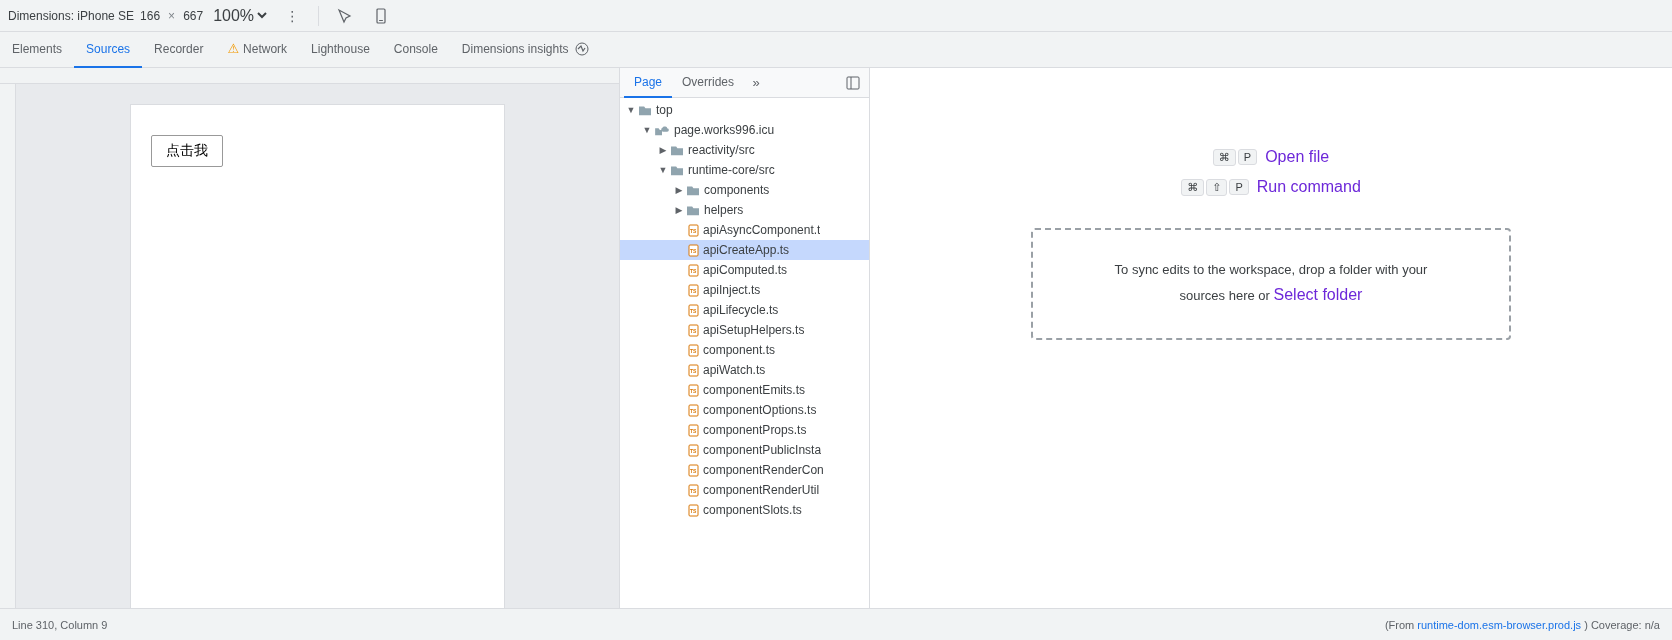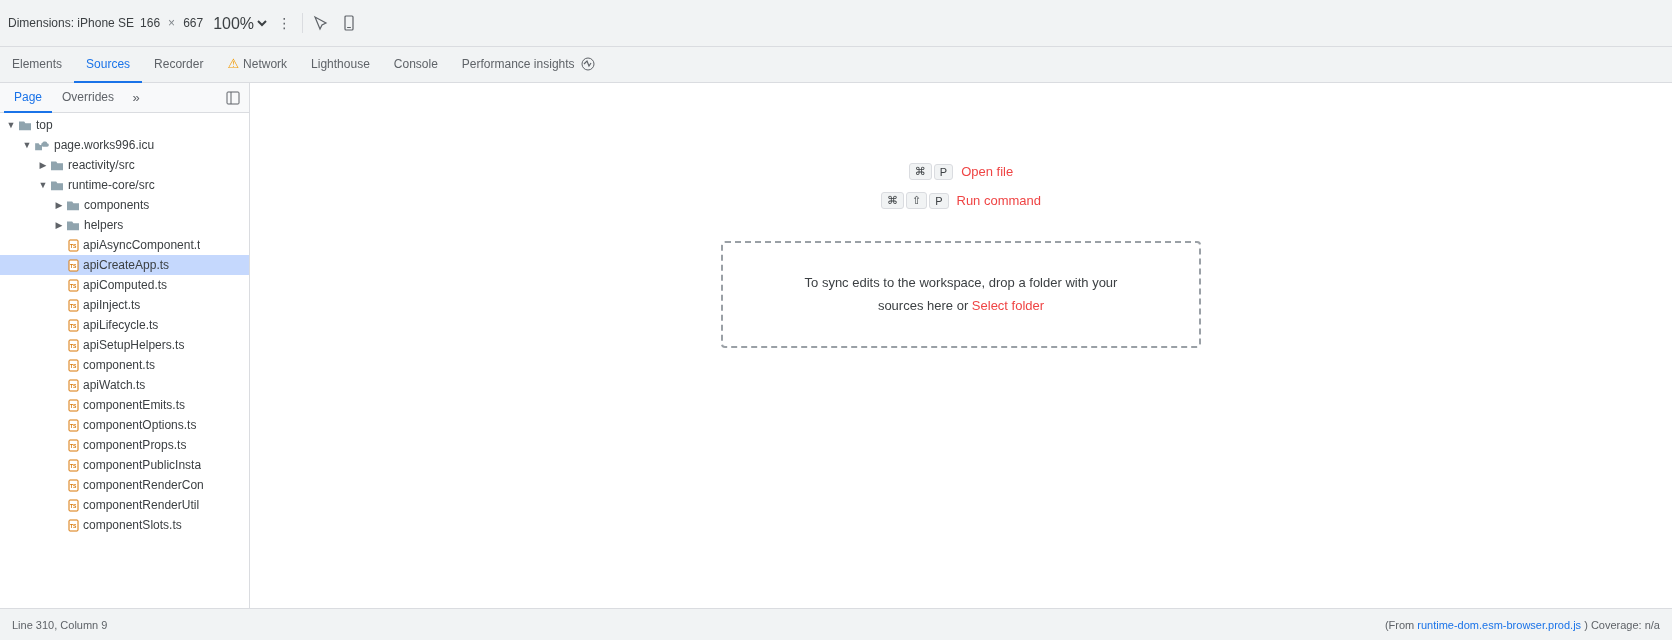--- a/index.html
+++ b/index.html
@@ -2,25 +2,25 @@
 <html><head>
   <meta charset="utf-8">
   <style>
     * { box-sizing: border-box; margin: 0; padding: 0; }
     body { font-family: -apple-system, 'Segoe UI', sans-serif; font-size: 12px; background: #fff; display: flex; flex-direction: column; height: 640px; overflow: hidden; }
 
     
     .toolbar {
       display: flex;
       align-items: center;
-      height: 47px;
+      height: 32px;
       background: #f1f3f4;
       border-bottom: 1px solid #dadce0;
       padding: 0 8px;
-      gap: 0;
+      gap: 8px;
       flex-shrink: 0;
     }
     .toolbar-left {
       display: flex;
       align-items: center;
       gap: 6px;
       font-size: 12px;
       color: #3c4043;
       min-width: 220px;
     }
@@ -288,24 +288,24 @@
     }
     .kbd-key {
       background: #f1f3f4;
       border: 1px solid #dadce0;
       border-radius: 3px;
       padding: 1px 5px;
       font-size: 11px;
       color: #3c4043;
     }
     .shortcut-link {
-      color: #ef4444;
+      color: #6d28d9;
       text-decoration: none;
       cursor: pointer;
-      font-size: 13px;
+      font-size: 16px;
     }
 
     .drop-zone {
       width: 480px;
       border: 2px dashed #9aa0a6;
       border-radius: 4px;
       padding: 28px 32px;
       text-align: center;
       color: #3c4043;
       font-size: 13px;
@@ -380,30 +380,39 @@
     <span class="warning-icon">⚠</span>
     <span>Network</span>
   </div>
   <div class="devtools-tab">
     <span>Lighthouse</span>
   </div>
   <div class="devtools-tab">
     <span>Console</span>
   </div>
   <div class="devtools-tab">
-    <span>Performance insights</span>
+    <span>Dimensions insights</span>
     <svg width="14" height="14" viewBox="0 0 14 14" style="margin-left:2px">
         <circle cx="7" cy="7" r="6" fill="none" stroke="#5f6368" stroke-width="1"></circle>
         <polyline points="3,7 6,4 8,9 10,6" fill="none" stroke="#5f6368" stroke-width="1.2"></polyline>
       </svg>
   </div>
 </div>
 
 <div class="main-content">
 
+  <div class="preview-panel">
+    <div class="preview-ruler-h"></div>
+    <div class="preview-ruler-v"></div>
+    <div class="preview-viewport">
+      <div class="device-frame">
+        <button class="click-button">点击我</button>
+      </div>
+    </div>
+  </div>
 
   <div class="sources-panel">
 
     <div class="file-tree-sidebar">
 
       <div class="sources-subtabs">
         <div class="sources-subtab active">
           <span>Page</span>
         </div>
         <div class="sources-subtab">

